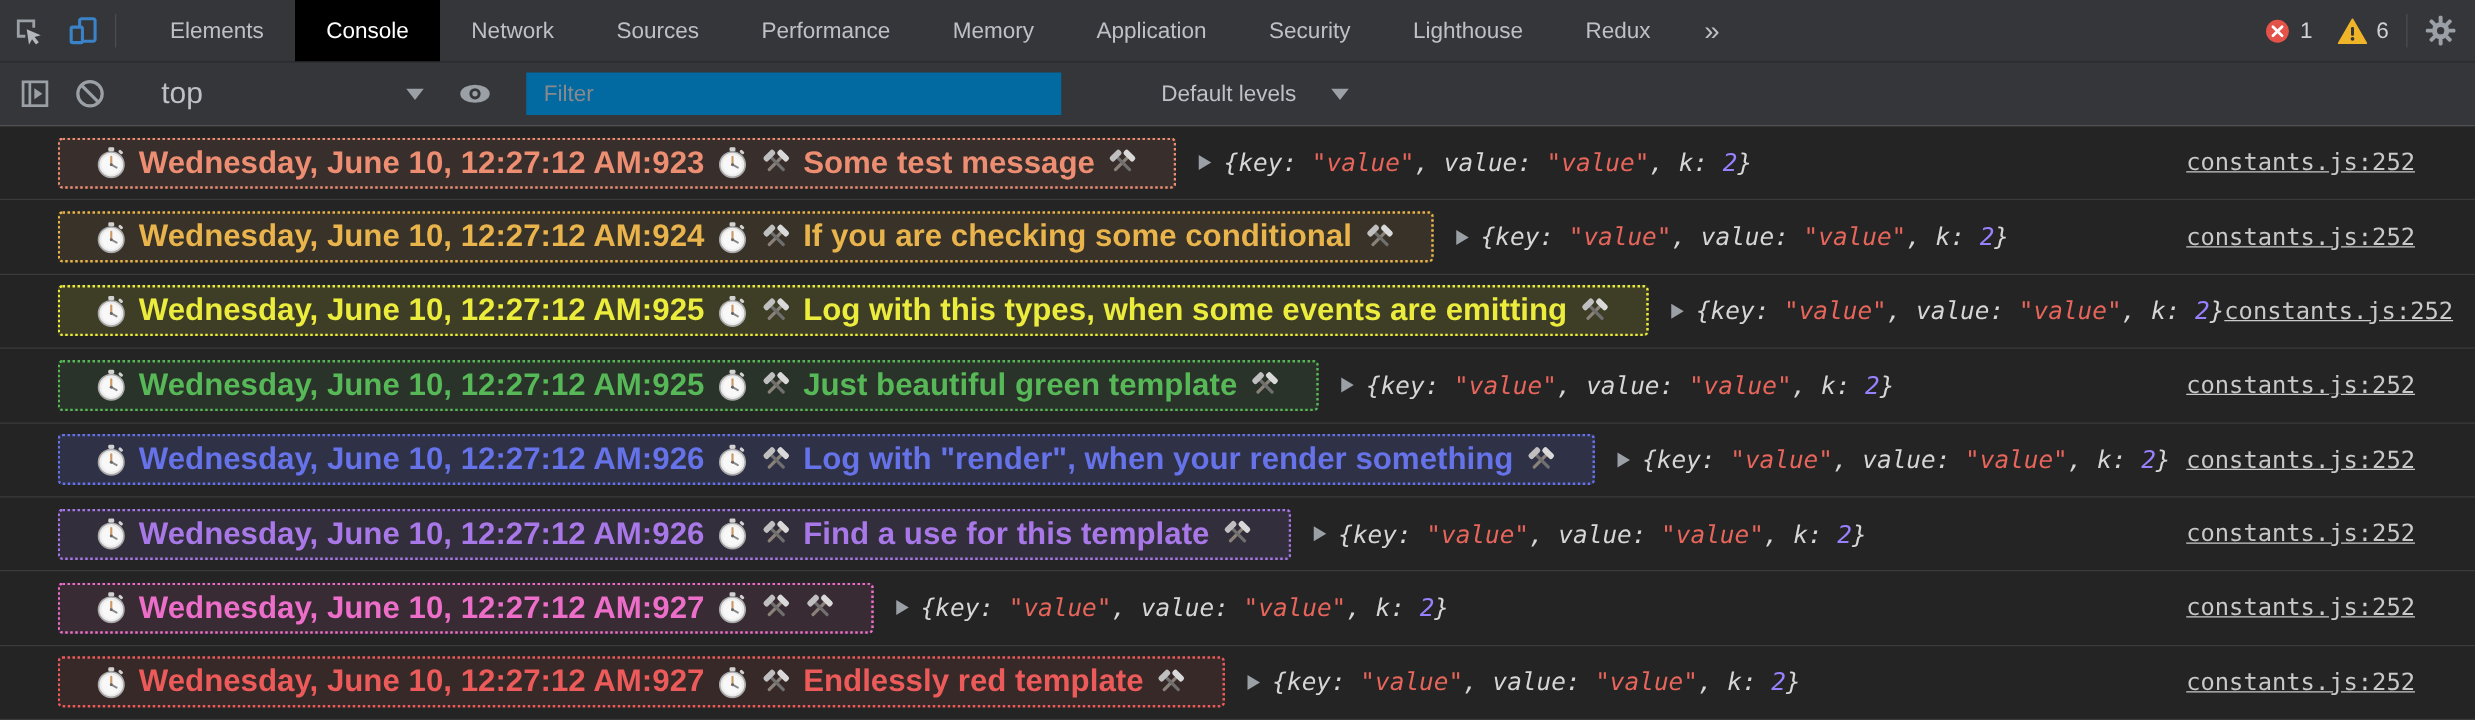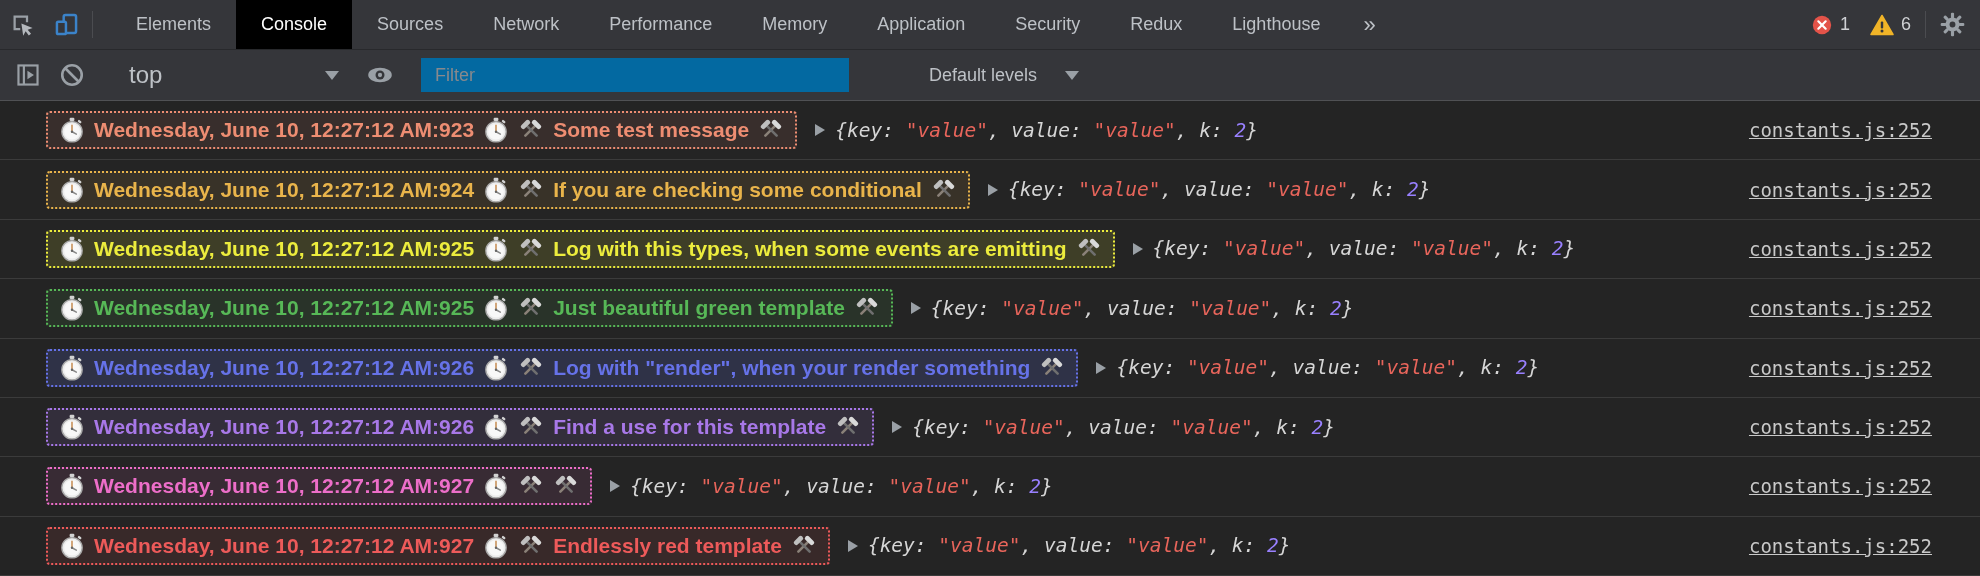--- a/index.html
+++ b/index.html
@@ -72,26 +72,26 @@
   
   .console-out { flex:1; display:flex; flex-direction:column; }
   .console-row {
     flex:1; display:flex; align-items:center;
     border-bottom:1px solid #3b3b3b;
     padding:0 48px 0 46px;
     min-height:0; white-space:nowrap;
   }
   .badge {
     display:inline-flex; align-items:center; gap:9px;
-    padding:4px 11px;
+    padding:4px 28px;
     border:2px dotted var(--c);
     border-radius:4px;
     background:var(--bg);
     color:var(--c);
-    font-size:21px; font-weight:bold;
+    font-size:25px; font-weight:bold;
     flex:0 0 auto;
   }
   .badge svg { flex:0 0 auto; }
   .expander {
     width:0; height:0; margin:0 10px 0 18px;
     border-left:10px solid #9aa0a6;
     border-top:6px solid transparent;
     border-bottom:6px solid transparent;
     cursor:pointer; flex:0 0 auto;
   }
@@ -132,49 +132,49 @@
     <nav class="tabs" id="tabs">
   <div class="tab">
     <span class="tab-label">Elements</span>
   </div>
 
   <div class="tab active">
     <span class="tab-label">Console</span>
   </div>
 
   <div class="tab">
+    <span class="tab-label">Network</span>
+  </div>
+
+  <div class="tab">
     <span class="tab-label">Sources</span>
   </div>
 
   <div class="tab">
-    <span class="tab-label">Network</span>
-  </div>
-
-  <div class="tab">
     <span class="tab-label">Performance</span>
   </div>
 
   <div class="tab">
     <span class="tab-label">Memory</span>
   </div>
 
   <div class="tab">
     <span class="tab-label">Application</span>
   </div>
 
   <div class="tab">
     <span class="tab-label">Security</span>
   </div>
 
   <div class="tab">
+    <span class="tab-label">Lighthouse</span>
+  </div>
+
+  <div class="tab">
     <span class="tab-label">Redux</span>
-  </div>
-
-  <div class="tab">
-    <span class="tab-label">Lighthouse</span>
   </div>
 </nav>
     <div class="tab-more">»</div>
 
     <div class="tb-spacer"></div>
 
     <div class="status-group">
       <div class="status">
         <svg width="22" height="22" viewBox="0 0 24 24">
           <circle cx="12" cy="12" r="10" fill="#e35349"></circle>

